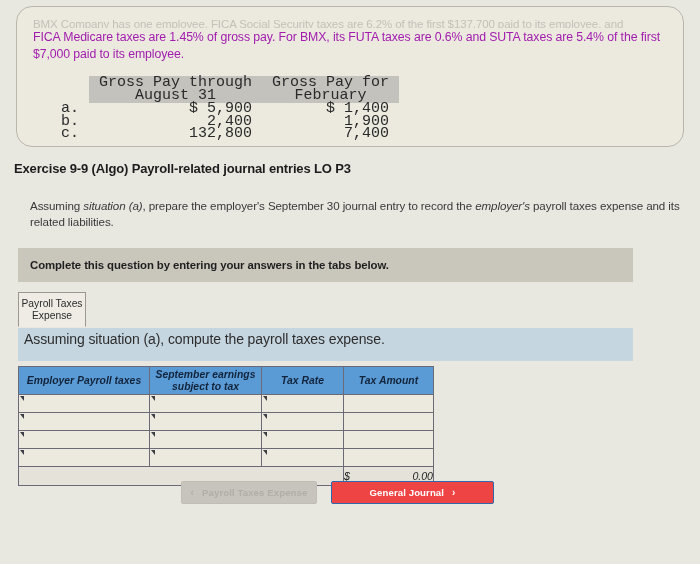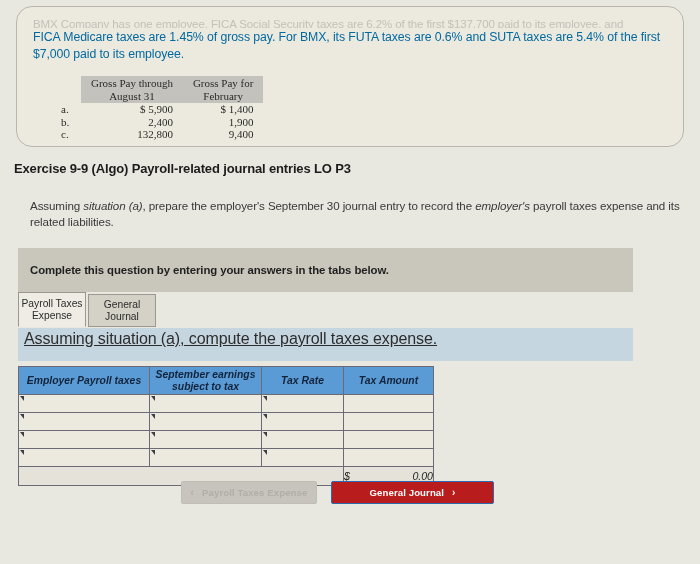--- a/index.html
+++ b/index.html
@@ -36,31 +36,31 @@
     letter-spacing: -0.1px;
     white-space: nowrap;
     overflow: hidden;
     height: 11px;
     margin: 0 0 1px 0;
     opacity: .75;
   }
   .scenario-text {
     font-size: 12.3px;
     line-height: 16.5px;
-    color: #0369a1;
+    color: #a21caf;
     margin: 0;
     letter-spacing: -0.1px;
   }
 
   
   .gp-table {
     margin: 14px 0 0 22px;
     border-collapse: collapse;
-    font-family: Liberation Serif, serif;
-    font-size: 11px;
+    font-family: Liberation Mono, monospace;
+    font-size: 15px;
     color: #2a2a2a;
   }
   .gp-table th {
     background: #c3c2bd;
     font-weight: normal;
     padding: 1px 10px 1px 10px;
     text-align: center;
     line-height: 12.5px;
     white-space: pre-line;
   }
@@ -94,21 +94,21 @@
     letter-spacing: -0.1px;
   }
   .prompt i { font-style: italic; }
 
   
   .complete-bar {
     position: absolute;
     left: 18px;
     top: 248px;
     width: 615px;
-    height: 44px;
+    height: 34px;
     background: #c9c6bc;
     display: flex;
     align-items: center;
     padding-left: 12px;
   }
   .complete-bar span {
     font-size: 11.4px;
     font-weight: bold;
     color: #1f1f1f;
     letter-spacing: -0.1px;
@@ -148,25 +148,24 @@
   .note-bar {
     position: absolute;
     left: 18px;
     top: 328px;
     width: 615px;
     height: 33px;
     background: #c5d6e0;
     padding: 4px 0 0 6px;
   }
   .note-line1 {
-    font-size: 16px;
+    font-size: 14px;
     color: #2d2d2d;
     line-height: 14px;
     letter-spacing: -0.1px;
-    text-decoration: underline;
   }
   .note-line2 {
     font-size: 10.8px;
     color: #8a4a3c;
     line-height: 14px;
     letter-spacing: -0.1px;
   }
 
   
   .answer-wrap {
@@ -260,21 +259,21 @@
     letter-spacing: 0.1px;
   }
   .btn-prev {
     width: 136px;
     background: #c6c4bc;
     color: #b0aea6;
     border: 1px solid #bfbdb4;
   }
   .btn-next {
     width: 163px;
-    background: #b91c1c;
+    background: #ef4444;
     color: #ffffff;
     border: 1px solid #2e68ad;
   }
   .chev { font-size: 10px; font-weight: bold; }
 </style>
 </head>
 <body>
 
 <div class="scenario-card">
   <p class="scenario-faded">BMX Company has one employee. FICA Social Security taxes are 6.2% of the first $137,700 paid to its employee, and</p>
@@ -297,44 +296,40 @@
         <td>$ 1,400</td>
       </tr>
       <tr>
         <td class="gp-label">b.</td>
         <td>2,400</td>
         <td>1,900</td>
       </tr>
       <tr>
         <td class="gp-label">c.</td>
         <td>132,800</td>
-        <td>9,400</td>
+        <td>7,400</td>
       </tr>
     </tbody>
   </table>
 </div>
 
 <div class="exercise-title">Exercise 9-9 (Algo) Payroll-related journal entries LO P3</div>
 
 <div class="prompt">
   <span>Assuming </span><i>situation (a)</i><span>, prepare the employer's September 30 journal entry to record the </span><i>employer's</i><span> payroll taxes expense and its related liabilities.</span>
 </div>
 
 <div class="complete-bar">
   <span>Complete this question by entering your answers in the tabs below.</span>
 </div>
 
 <div class="tabs">
   <div class="tab active">
     <div>Payroll Taxes</div>
     <div>Expense</div>
-  </div>
-  <div class="tab">
-    <div>General</div>
-    <div>Journal</div>
   </div>
 </div>
 
 <div class="note-bar">
   <div class="note-line1">Assuming situation (a), compute the payroll taxes expense.</div>
 </div>
 
 <div class="answer-wrap">
   <table class="answer">
     <colgroup>

